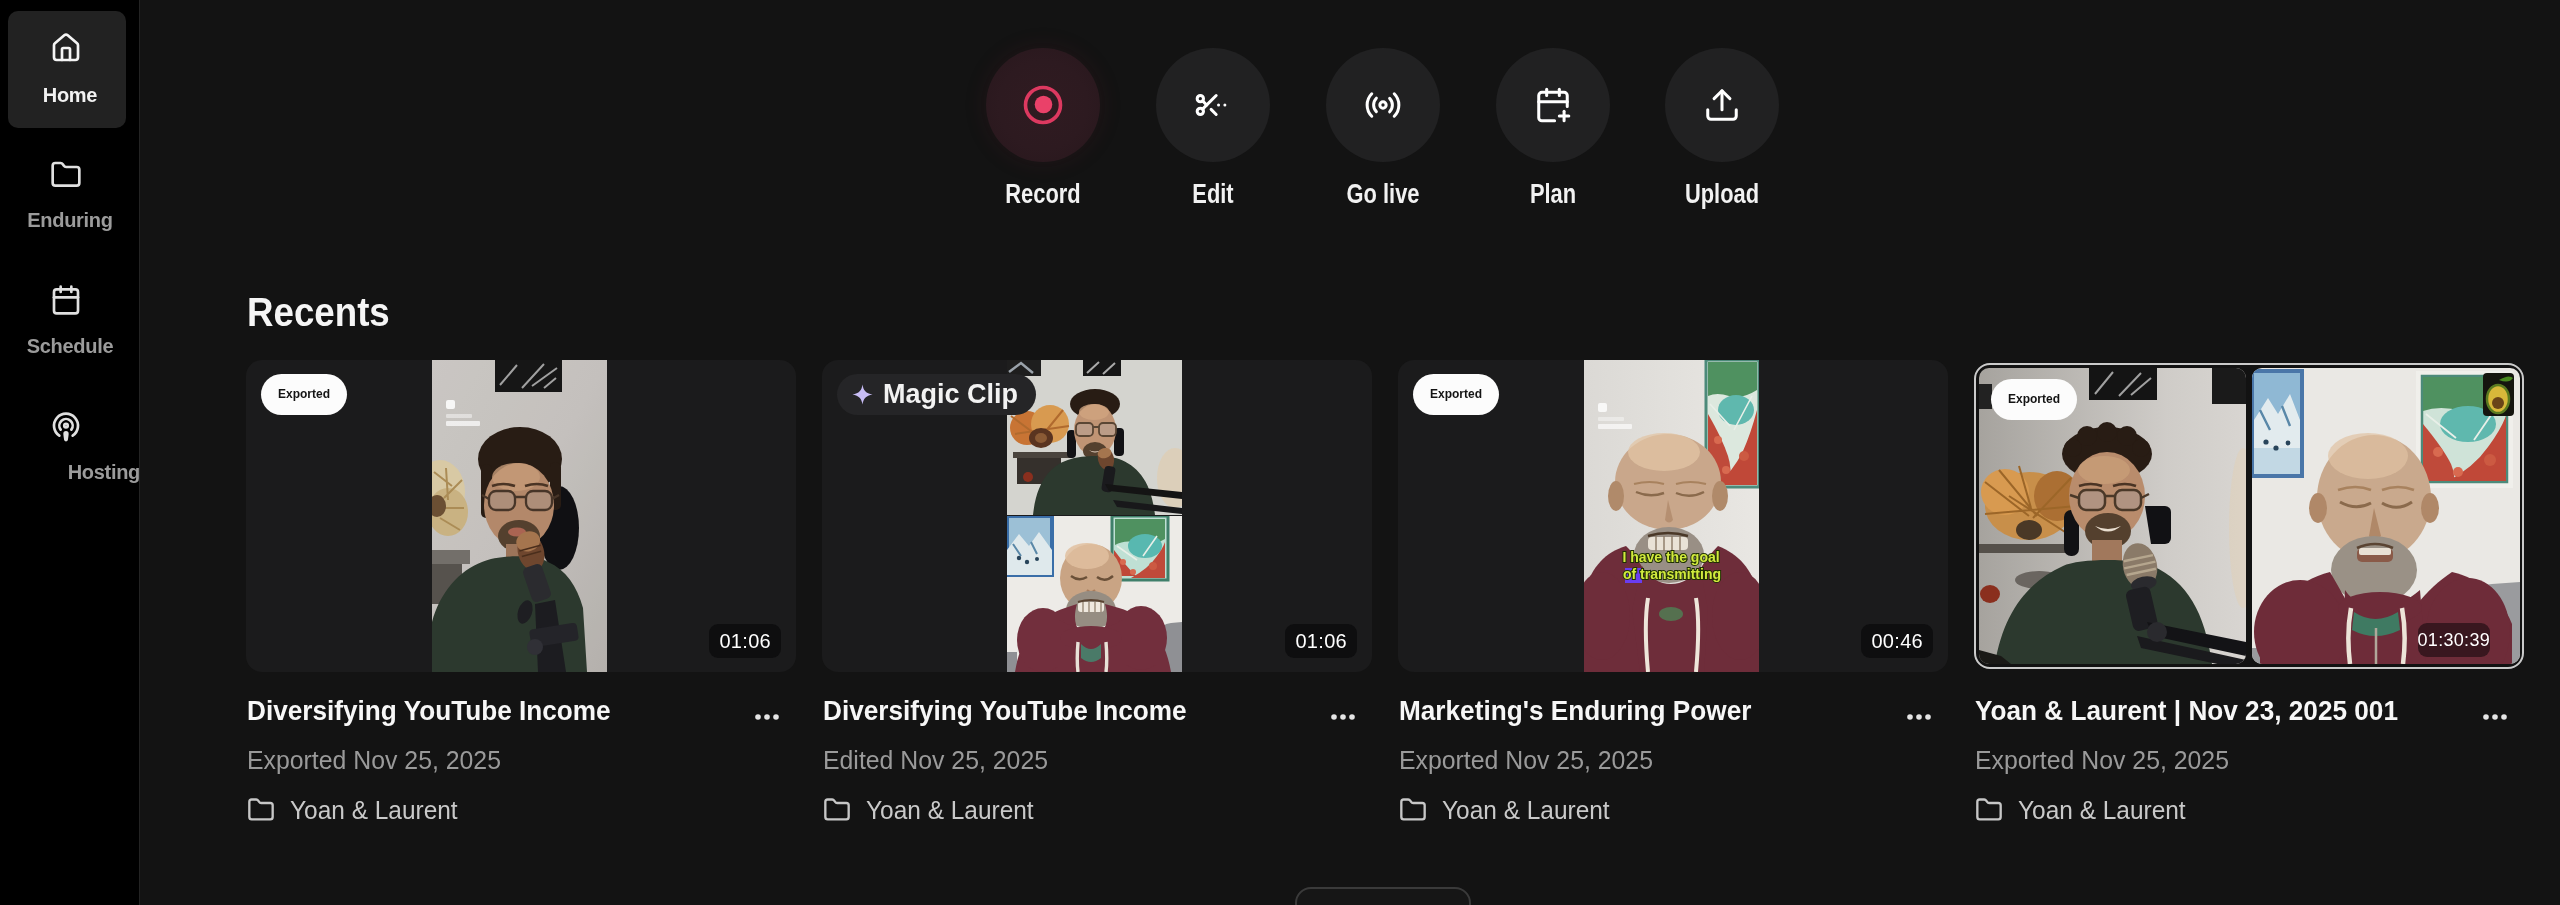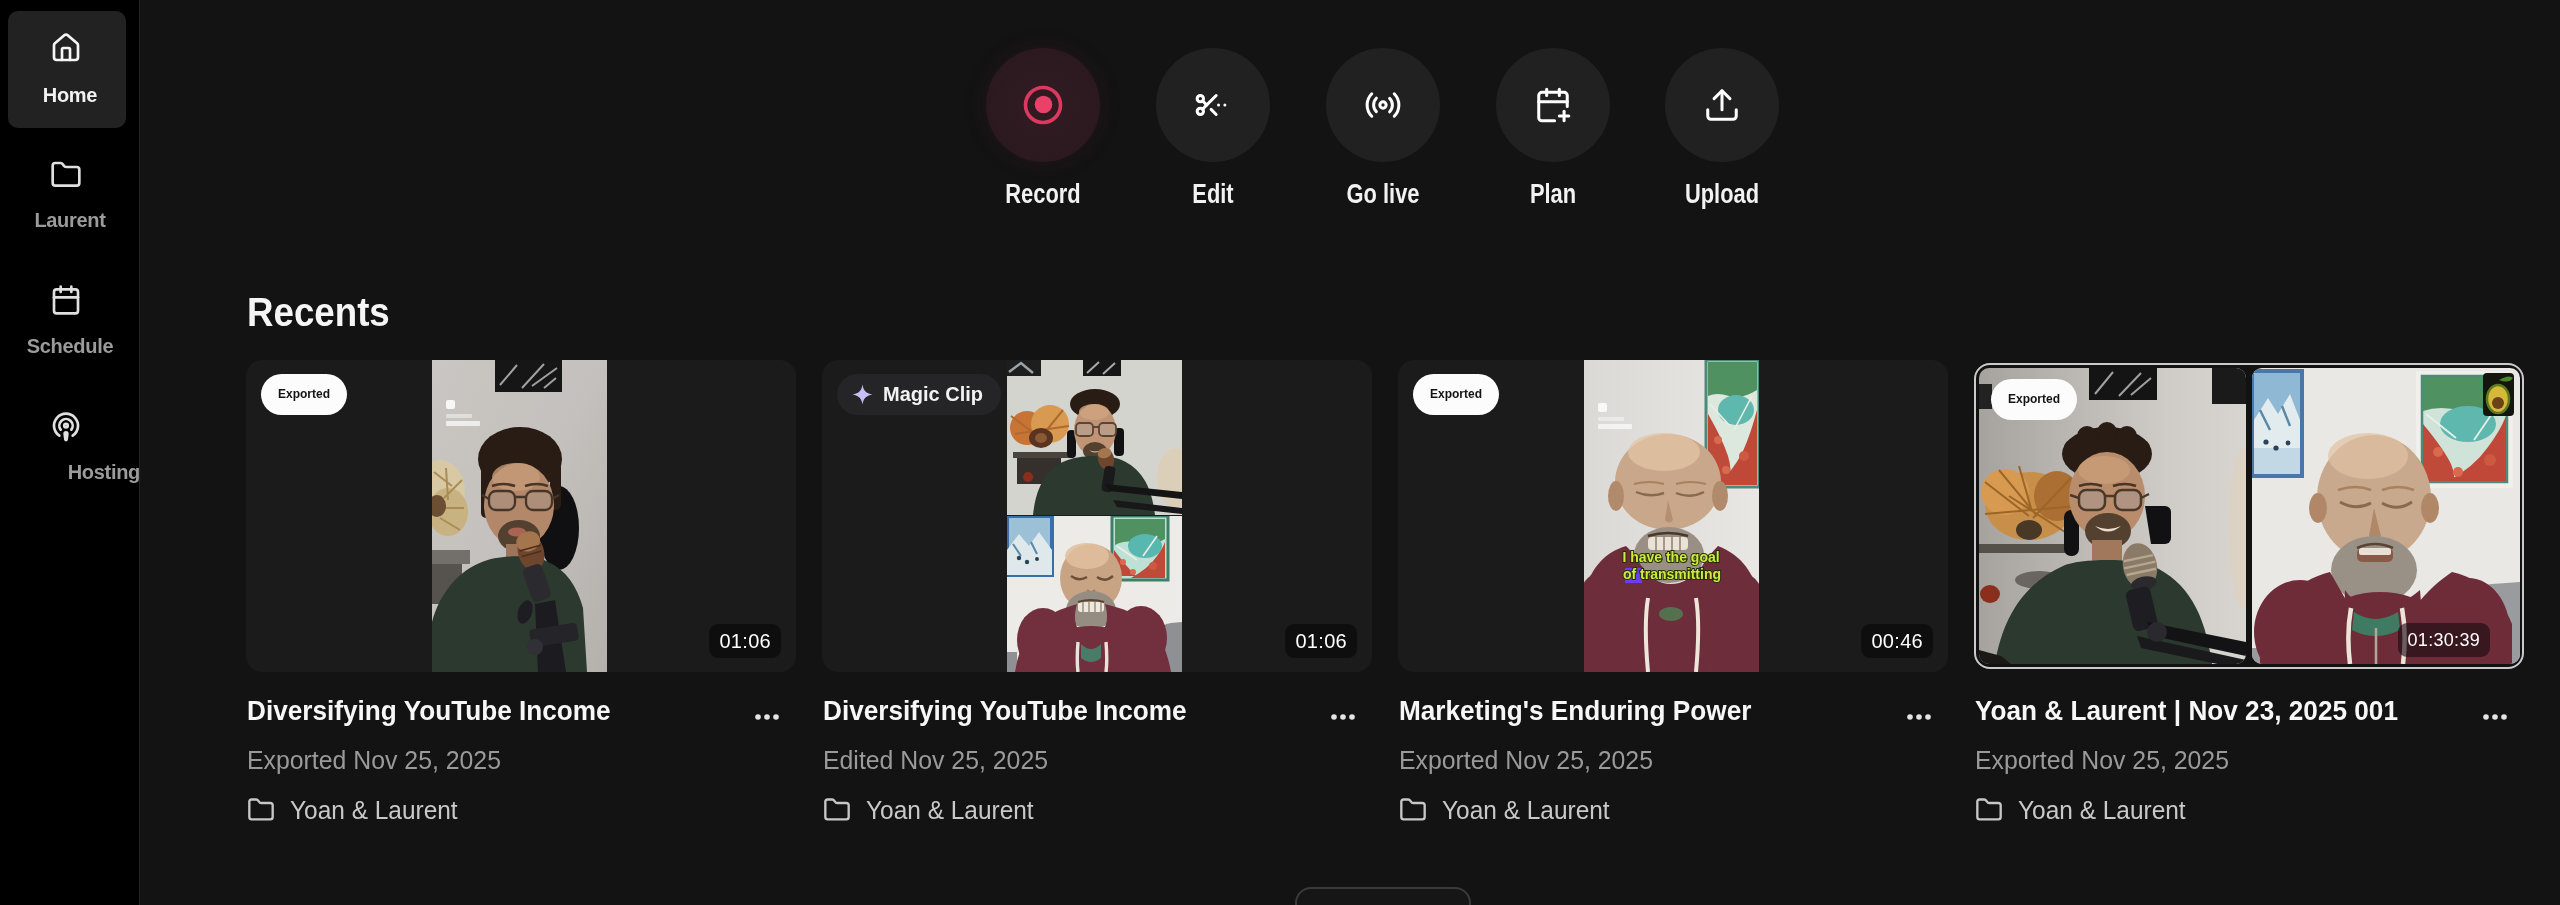--- a/index.html
+++ b/index.html
@@ -14,21 +14,21 @@
   
   .actbtn { position:absolute; top:48px; width:114px; height:114px; border-radius:50%; background:#212122; }
   .actbtn svg { position:absolute; left:38px; top:38px; }
   .actlabel { position:absolute; top:179px; width:170px; text-align:center; font-size:27px; font-weight:600; color:#f2f2f2; transform:scaleX(.81); }
   .recbtn { background:radial-gradient(circle at 50% 50%, #301b21 0%, #2d1a20 55%, #27171c 100%); box-shadow:0 0 20px 3px rgba(100,28,40,0.14); }
   
   .recents { position:absolute; left:247px; top:289px; font-size:41px; font-weight:700; color:#f5f5f5; transform:scaleX(.895); transform-origin:left top; }
   
   .thumb { position:absolute; top:360px; width:550px; height:312px; background:#1b1b1c; border-radius:16px; overflow:hidden; }
   .badge-w { position:absolute; left:15px; top:14px; height:41px; background:#fcfcfc; color:#141414; border-radius:21px; font-size:12px; font-weight:600; line-height:41px; padding:0 17px; z-index:5; }
-  .badge-d { position:absolute; left:15px; top:14px; height:41px; background:#252527; color:#f2f2f2; border-radius:21px; font-size:20px; font-weight:600; line-height:41px; padding:0 18px 0 46px; z-index:5; }
+  .badge-d { position:absolute; left:15px; top:14px; height:41px; background:#252527; color:#f2f2f2; border-radius:21px; font-size:27px; font-weight:600; line-height:41px; padding:0 18px 0 46px; z-index:5; }
   .dur { position:absolute; right:15px; bottom:14px; height:34px; background:rgba(13,13,14,0.88); color:#ffffff; border-radius:9px; font-size:20px; font-weight:500; line-height:34px; padding:0 10px; z-index:5; letter-spacing:0.3px; }
   .ctitle { position:absolute; top:695px; font-size:28px; font-weight:700; color:#f7f7f7; white-space:nowrap; transform:scaleX(.935); transform-origin:left top; }
   
   .cdate { position:absolute; top:745px; font-size:26px; color:#9a9a9a; white-space:nowrap; transform:scaleX(.955); transform-origin:left top; }
   .cfold { position:absolute; top:795px; font-size:26px; color:#c9c9c9; white-space:nowrap; transform:scaleX(.94); transform-origin:left top; }
   .showall { position:absolute; left:1295px; top:887px; width:176px; height:60px; border:2px solid #3a3a3a; border-radius:16px; background:#161616; }
 </style>
 </head>
 <body>
 
@@ -36,21 +36,21 @@
   <div class="homepill"></div>
   <svg class="navicon" style="top:32px;" viewBox="0 0 24 24" fill="none" stroke="#f5f5f5" stroke-width="2" stroke-linecap="round" stroke-linejoin="round">
       <path d="M15 21v-8a1 1 0 0 0-1-1h-4a1 1 0 0 0-1 1v8"></path>
       <path d="M3 10a2 2 0 0 1 .709-1.528l7-5.999a2 2 0 0 1 2.582 0l7 5.999A2 2 0 0 1 21 10v9a2 2 0 0 1-2 2H5a2 2 0 0 1-2-2z"></path>
     </svg>
   <div class="navlabel on" style="top:84px;">Home</div>
 
   <svg class="navicon" style="top:159px;" viewBox="0 0 24 24" fill="none" stroke="#e0e0e0" stroke-width="2" stroke-linecap="round" stroke-linejoin="round">
       <path d="M20 20a2 2 0 0 0 2-2V8a2 2 0 0 0-2-2h-7.9a2 2 0 0 1-1.69-.9L9.6 3.9A2 2 0 0 0 7.93 3H4a2 2 0 0 0-2 2v13a2 2 0 0 0 2 2Z"></path>
     </svg>
-  <div class="navlabel" style="top:209px;">Laurent</div>
+  <div class="navlabel" style="top:209px;">Enduring</div>
 
   <svg class="navicon" style="top:284px;" viewBox="0 0 24 24" fill="none" stroke="#e0e0e0" stroke-width="2" stroke-linecap="round" stroke-linejoin="round">
       <path d="M8 2v4"></path>
       <path d="M16 2v4"></path>
       <rect x="3" y="4" width="18" height="18" rx="2"></rect>
       <path d="M3 10h18"></path>
     </svg>
   <div class="navlabel" style="top:335px;">Schedule</div>
 
   <svg class="navicon" style="top:411px;" viewBox="0 0 24 24" fill="none" stroke="#e0e0e0" stroke-width="2" stroke-linecap="round" stroke-linejoin="round">
@@ -427,21 +427,21 @@
     <path d="M260 296 L260 256 C248 226 226 210 200 204 C188 212 174 224 164 238 L161 296 Z" fill="#6e2c39"></path>
     <ellipse cx="48" cy="264" rx="46" ry="52" fill="#6e2c39"></ellipse>
     <ellipse cx="216" cy="264" rx="42" ry="54" fill="#6e2c39"></ellipse>
     <path d="M93 222 C106 244 144 244 168 222 L174 296 L90 296 Z" fill="#6e2c39"></path>
       <ellipse cx="128" cy="240" rx="42" ry="16" fill="#6e2c39"></ellipse>
     <path d="M102 244 Q123 258 146 244 L148 262 Q123 274 100 262 Z" fill="#3f7a62"></path>
     <path d="M99 240 C95 262 96 280 98 296 M150 240 C154 262 153 280 151 296" stroke="#ece4d8" stroke-width="4.5" fill="none"></path>
     <path d="M124 260 L124 296" stroke="#b0a89a" stroke-width="2.5"></path>
   </svg>
   <div class="badge-w">Exported</div>
-  <div class="dur" style="right:32px; bottom:10px; font-size:18px; padding:0 10px; background:rgba(25,12,16,0.62);">01:30:39</div>
+  <div class="dur" style="right:32px; bottom:10px; font-size:18px; padding:0 0; background:rgba(25,12,16,0.62);">01:30:39</div>
 </div>
 <div class="ctitle" style="left:1975px;">Yoan &amp; Laurent | Nov 23, 2025 001</div>
 <svg class="abs" style="left:2482px; top:711px;" width="26" height="12" viewBox="0 0 26 12">
     <circle cx="4" cy="6" r="2.8" fill="#e5e5e5"></circle>
     <circle cx="13" cy="6" r="2.8" fill="#e5e5e5"></circle>
     <circle cx="22" cy="6" r="2.8" fill="#e5e5e5"></circle>
   </svg>
 <div class="cdate" style="left:1975px;">Exported Nov 25, 2025</div>
 <div class="cfold" style="left:2018px;">Yoan &amp; Laurent</div>
 

